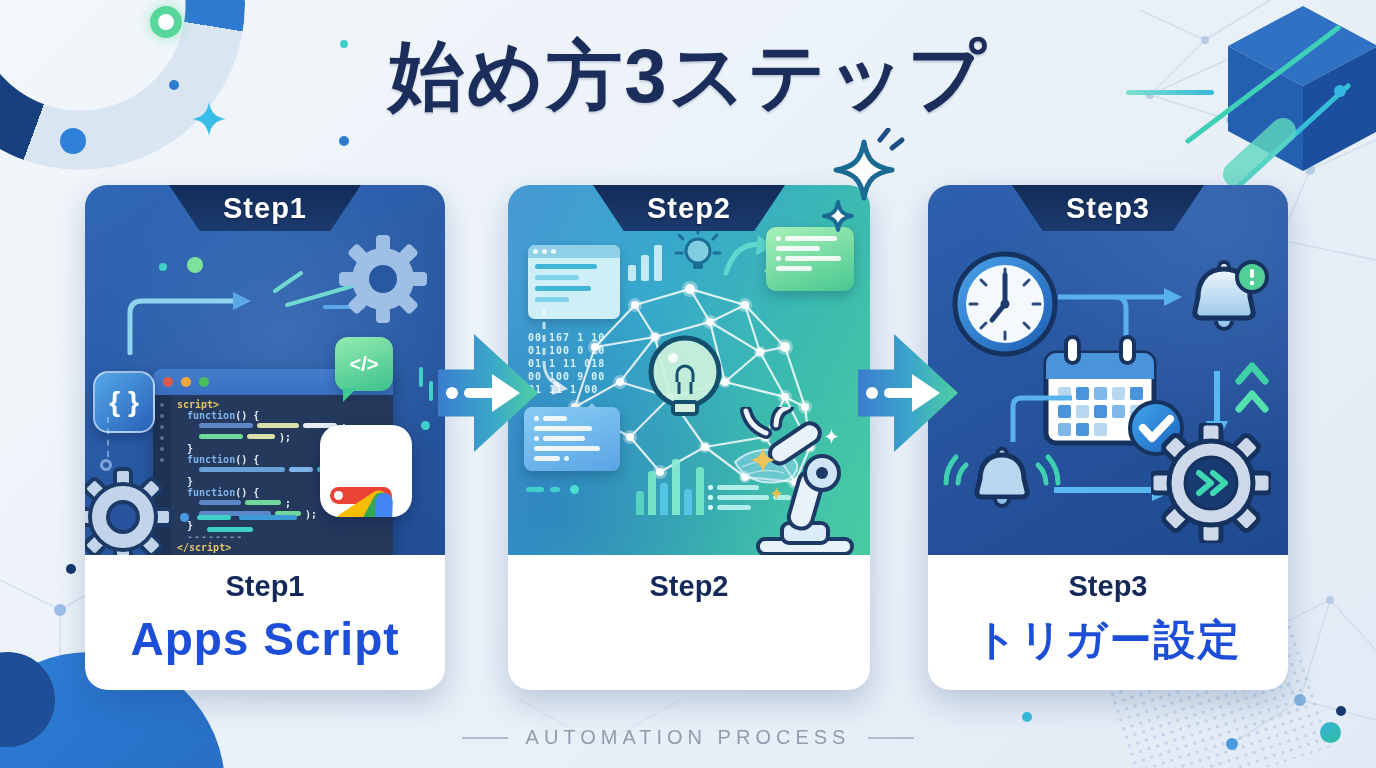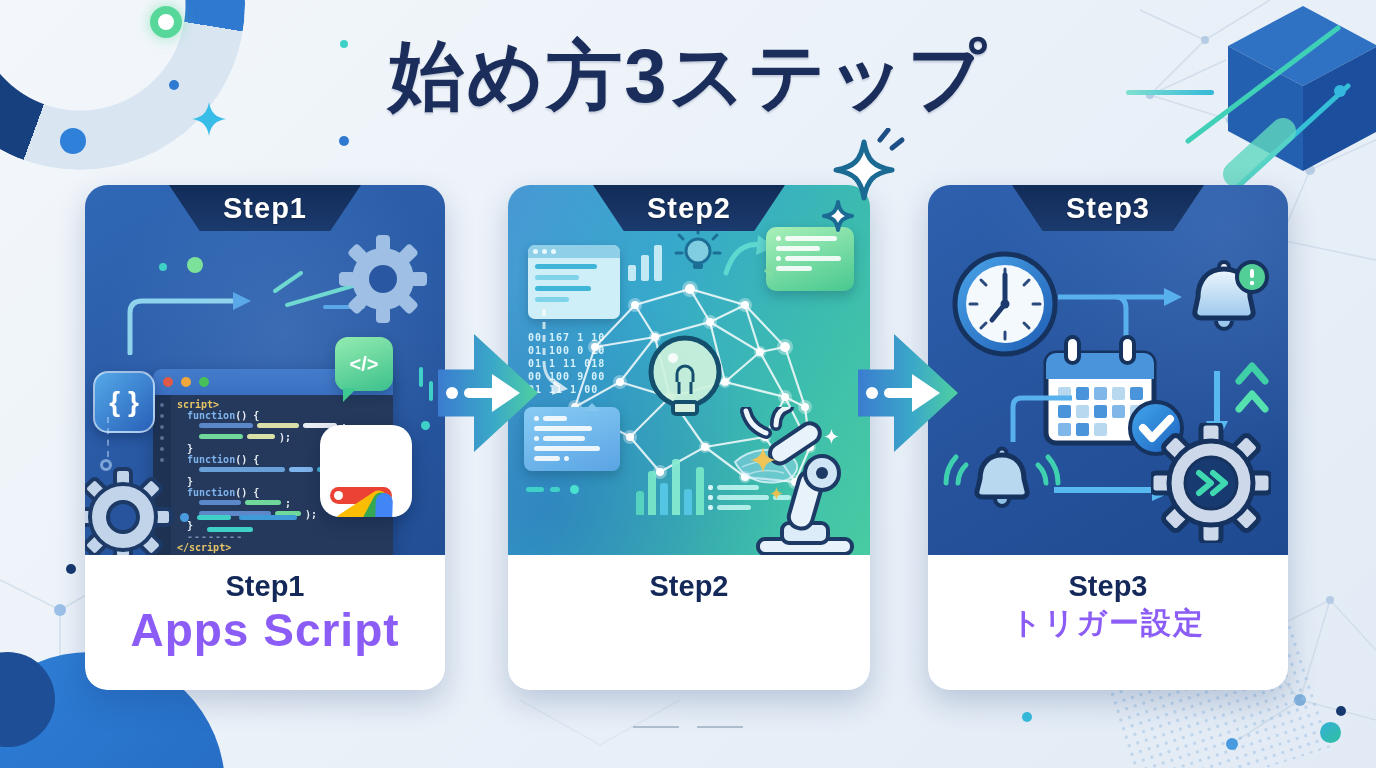--- a/index.html
+++ b/index.html
@@ -65,22 +65,22 @@
     clip-path:polygon(0 0,100% 0,84% 100%,16% 100%);
     display:flex; align-items:center; justify-content:center;
     color:#fff; font-size:29px; font-weight:800; letter-spacing:1px;
     text-shadow:0 1px 2px rgba(0,0,0,.35);
   }
   .card-label {
     position:absolute; left:0; right:0; bottom:0; height:135px; background:#fff;
     text-align:center; border-radius:0 0 22px 22px;
   }
   .step-small { margin-top:15px; font-size:29px; font-weight:800; color:#14295a; }
-  .step-main  { margin-top:0;  font-size:46px; font-weight:800; color:#8b5cf6; letter-spacing:1px; }
-  .card3 .step-main { font-size:30px; letter-spacing:2px; }
+  .step-main  { margin-top:9px;  font-size:46px; font-weight:800; color:#1d4ed8; letter-spacing:1px; }
+  .card3 .step-main { font-size:42px; letter-spacing:2px; }
 
   
   .flow-arrow {
     top:334px; width:100px; height:118px; z-index:3;
     background:linear-gradient(90deg,#3b7cd0 0%,#3aa8c8 55%,#4fd0a0 100%);
     clip-path:polygon(0 30%,36% 30%,36% 0,100% 50%,36% 100%,36% 70%,0 70%);
     filter:drop-shadow(0 4px 8px rgba(30,70,140,.3));
   }
   .flow-arrow svg { position:absolute; left:0; top:0; }
 
@@ -703,14 +703,15 @@
 
 <svg class="abs" style="left:822px;top:128px;z-index:5;" width="86" height="110" viewBox="0 0 86 110">
   <path d="M42 14 C45 32 52 39 70 42 C52 45 45 52 42 70 C39 52 32 45 14 42 C32 39 39 32 42 14 Z" fill="#fff" stroke="#1b6a94" stroke-width="5" stroke-linejoin="round"></path>
   <path d="M16 74 C17.5 83 21 86.5 30 88 C21 89.5 17.5 93 16 102 C14.5 93 11 89.5 2 88 C11 86.5 14.5 83 16 74 Z" fill="#fff" stroke="#1b6a94" stroke-width="4" stroke-linejoin="round"></path>
   <line x1="58" y1="12" x2="66" y2="2" stroke="#1d4e86" stroke-width="5" stroke-linecap="round"></line>
   <line x1="70" y1="20" x2="80" y2="12" stroke="#1d4e86" stroke-width="5" stroke-linecap="round"></line>
 </svg>
 
 <div class="abs footer">
   <span class="rule"></span>
+  <span class="cap">AUTOMATION PROCESS</span>
   <span class="rule"></span>
 </div>
 
 </body></html>

